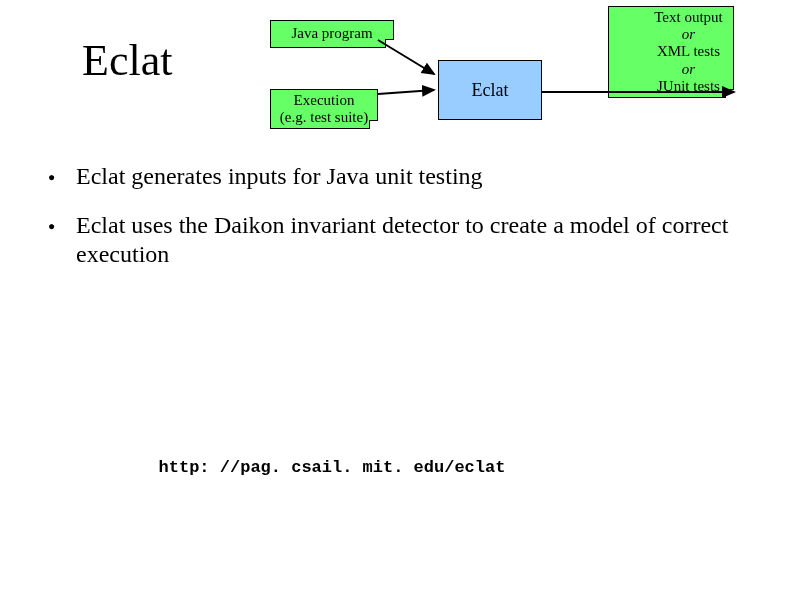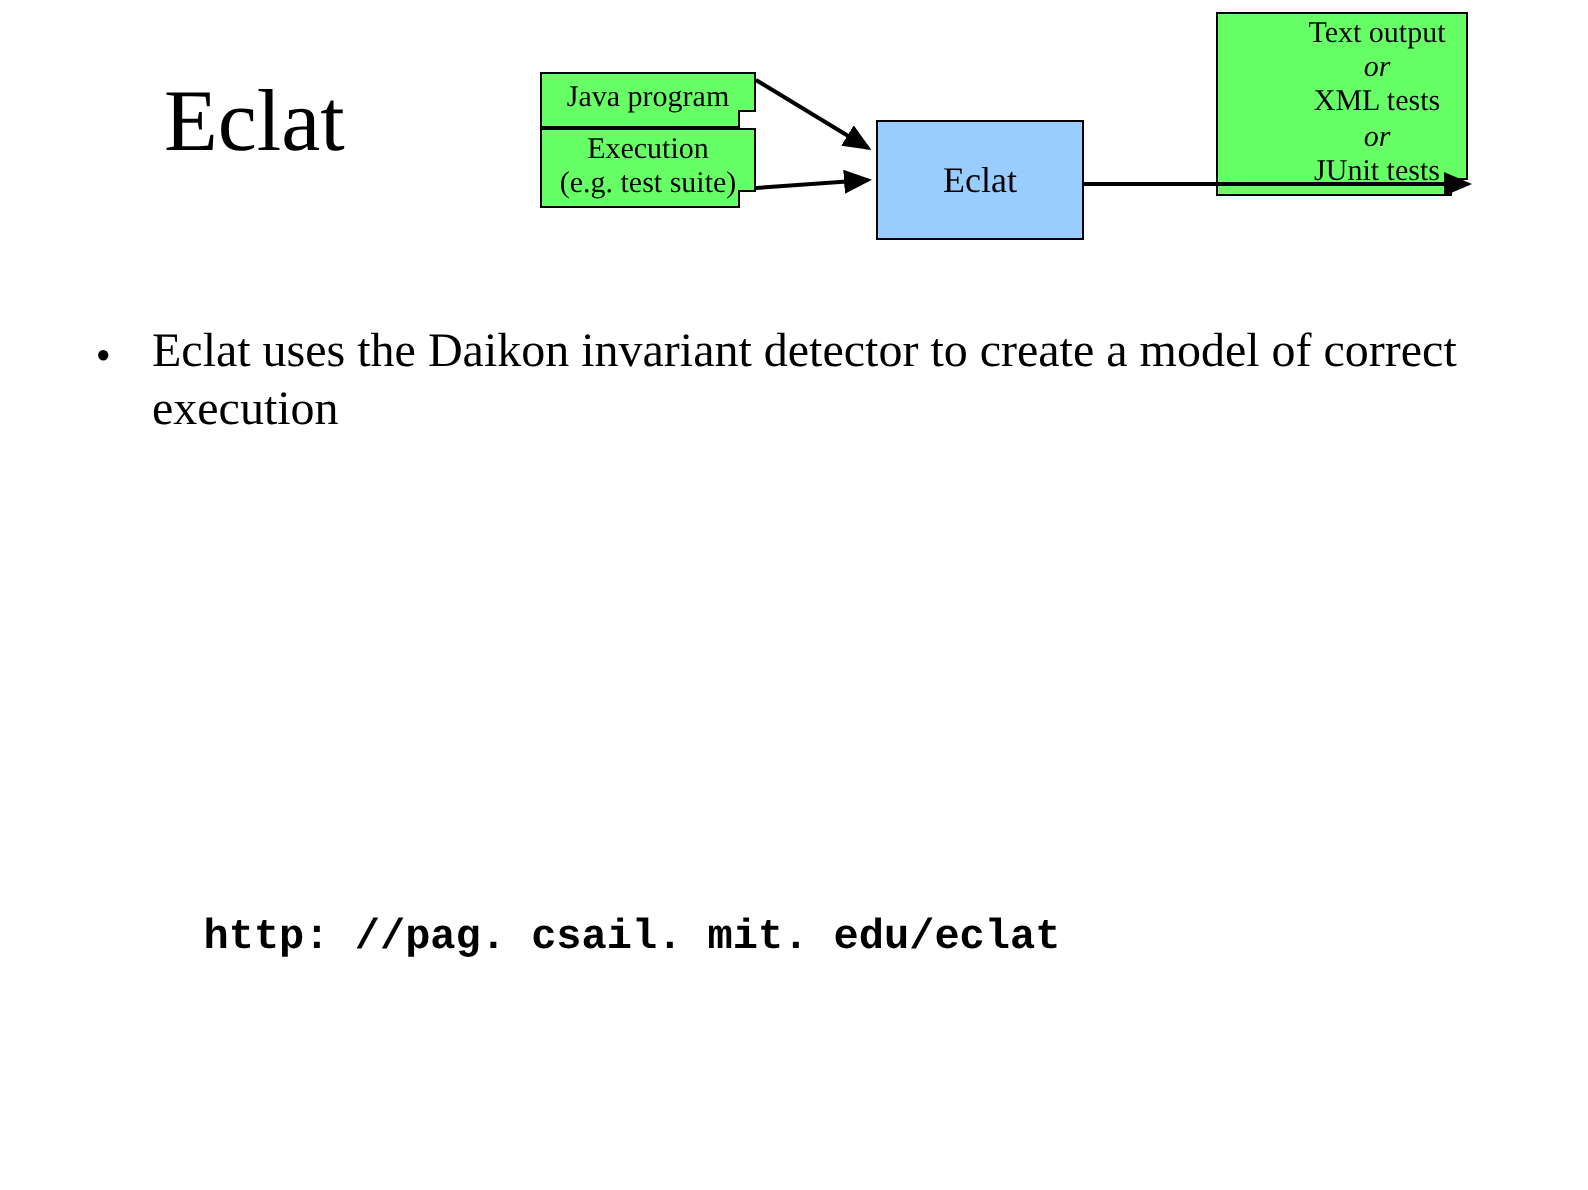--- a/index.html
+++ b/index.html
@@ -50,22 +50,22 @@
     content: "";
     position: absolute;
     right: -1px;
     bottom: -1px;
     width: 8px;
     height: 8px;
     background: #fff;
     border-left: 1px solid #000;
     border-top: 1px solid #000;
   }
-  .box-java   { left: 10px;  top: 0px;   width: 108px; height: 28px; margin-top: 16px; }
-  .box-exec   { left: 10px;  top: 44px;  width: 108px; height: 40px; }
+  .box-java   { left: 10px;  top: 0px;   width: 124px; height: 28px; }
+  .box-exec   { left: 10px;  top: 69px;  width: 108px; height: 40px; }
   .box-eclat  { left: 178px; top: 40px;  width: 104px;  height: 60px; font-size: 18px; }
   .box-output { left: 348px; top: -14px; width: 126px; height: 92px; padding-left: 39px; }
   .box-output .em { font-style: italic; }
   
   .arrow-svg { position: absolute; overflow: visible; }
   
   .bullets {
     position: absolute;
     left: 48px;
     top: 162px;
@@ -86,26 +86,26 @@
   }
   .bullets li::before {
     content: "●";
     position: absolute;
     left: 0;
     top: 8px;
     font-size: 12px;
   }
   .url {
     position: absolute;
-    left: 0;
+    left: 16px;
     width: 632px;
     top: 458px;
     text-align: center;
     font-family: "Courier New", Courier, monospace;
-    font-size: 21px;
+    font-size: 17px;
     font-weight: bold;
   }
 </style>
 </head>
 <body>
 
 <div class="slide">
 
   <div class="title">Eclat</div>
 
@@ -156,19 +156,20 @@
             <path d="M0,0 L7,3 L0,6 Z" fill="#000"></path>
           </marker>
         </defs>
       <line x1="0" y1="6" x2="192" y2="6" stroke="#000" stroke-width="2" marker-end="url(#ah3)"></line>
     </svg>
 
   </div>
 
   <div class="bullets">
     <ul>
+      <li><span>Eclat generates inputs for Java unit testing</span></li>
       <li><span>Eclat uses the Daikon invariant detector to create a model of correct execution</span></li>
     </ul>
   </div>
 
   <div class="url">http: //pag. csail. mit. edu/eclat</div>
 
 </div>
 
 </body></html>

